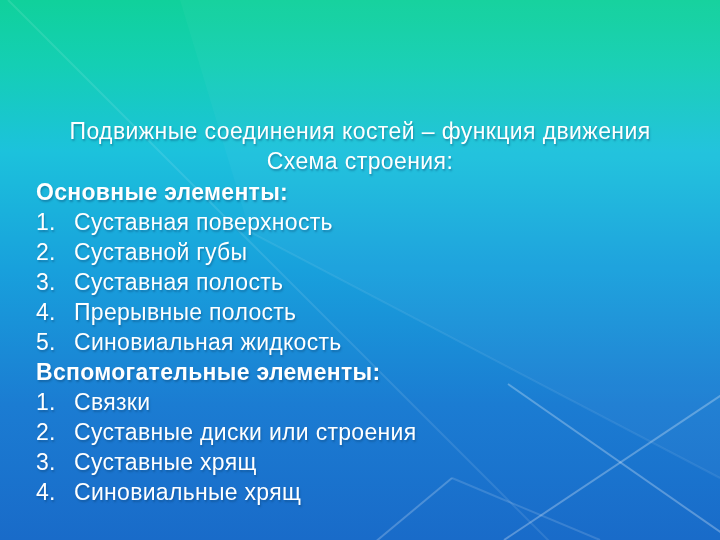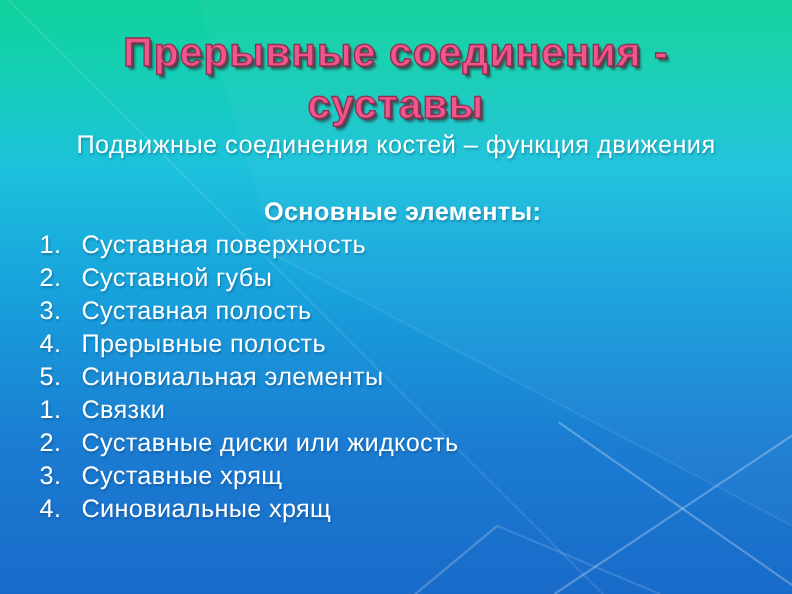--- a/index.html
+++ b/index.html
@@ -61,21 +61,20 @@
     left: 36px;
     right: 24px;
     font-size: 23px;
     line-height: 30px;
     letter-spacing: 0.3px;
     color: #ffffff;
     text-shadow: 1px 2px 2px rgba(10, 55, 95, 0.35);
   }
   .heading {
     font-weight: 700;
-    text-align: center;
   }
   .li {
     display: flex;
     align-items: baseline;
   }
   .num {
     flex: 0 0 38px;
   }
   .txt {
     flex: 1 1 auto;
@@ -89,27 +88,24 @@
   <svg class="decor" viewBox="0 0 720 540" xmlns="http://www.w3.org/2000/svg">
     <polygon points="250,232 720,478 720,0 180,0" fill="#ffffff" opacity="0.03"></polygon>
     <line x1="8" y1="0" x2="570" y2="562" stroke="#ffffff" stroke-opacity="0.10" stroke-width="2"></line>
     <line x1="250" y1="232" x2="720" y2="478" stroke="#ffffff" stroke-opacity="0.08" stroke-width="2"></line>
     <line x1="368" y1="548" x2="452" y2="478" stroke="#ffffff" stroke-opacity="0.22" stroke-width="2"></line>
     <line x1="452" y1="478" x2="600" y2="540" stroke="#ffffff" stroke-opacity="0.14" stroke-width="2"></line>
     <line x1="508" y1="384" x2="726" y2="536" stroke="#ffffff" stroke-opacity="0.28" stroke-width="2"></line>
     <line x1="504" y1="540" x2="726" y2="392" stroke="#ffffff" stroke-opacity="0.28" stroke-width="2"></line>
   </svg>
 
-  <div class="title">
-    <div>Прерывные соединения -</div>
-    <div>суставы</div>
-  </div>
 
   <div class="subtitle">
     <div>Подвижные соединения костей – функция движения</div>
+    <div>Схема строения:</div>
   </div>
 
   <div class="body-text">
 
     <div class="heading">Основные элементы:</div>
 
     <div class="li">
       <span class="num">1.</span>
       <span class="txt">Суставная поверхность</span>
     </div>
@@ -120,31 +116,32 @@
     <div class="li">
       <span class="num">3.</span>
       <span class="txt">Суставная полость</span>
     </div>
     <div class="li">
       <span class="num">4.</span>
       <span class="txt">Прерывные полость</span>
     </div>
     <div class="li">
       <span class="num">5.</span>
-      <span class="txt">Синовиальная элементы</span>
+      <span class="txt">Синовиальная жидкость</span>
     </div>
 
+    <div class="heading">Вспомогательные элементы:</div>
 
     <div class="li">
       <span class="num">1.</span>
       <span class="txt">Связки</span>
     </div>
     <div class="li">
       <span class="num">2.</span>
-      <span class="txt">Суставные диски или жидкость</span>
+      <span class="txt">Суставные диски или строения</span>
     </div>
     <div class="li">
       <span class="num">3.</span>
       <span class="txt">Суставные хрящ</span>
     </div>
     <div class="li">
       <span class="num">4.</span>
       <span class="txt">Синовиальные хрящ</span>
     </div>
 

